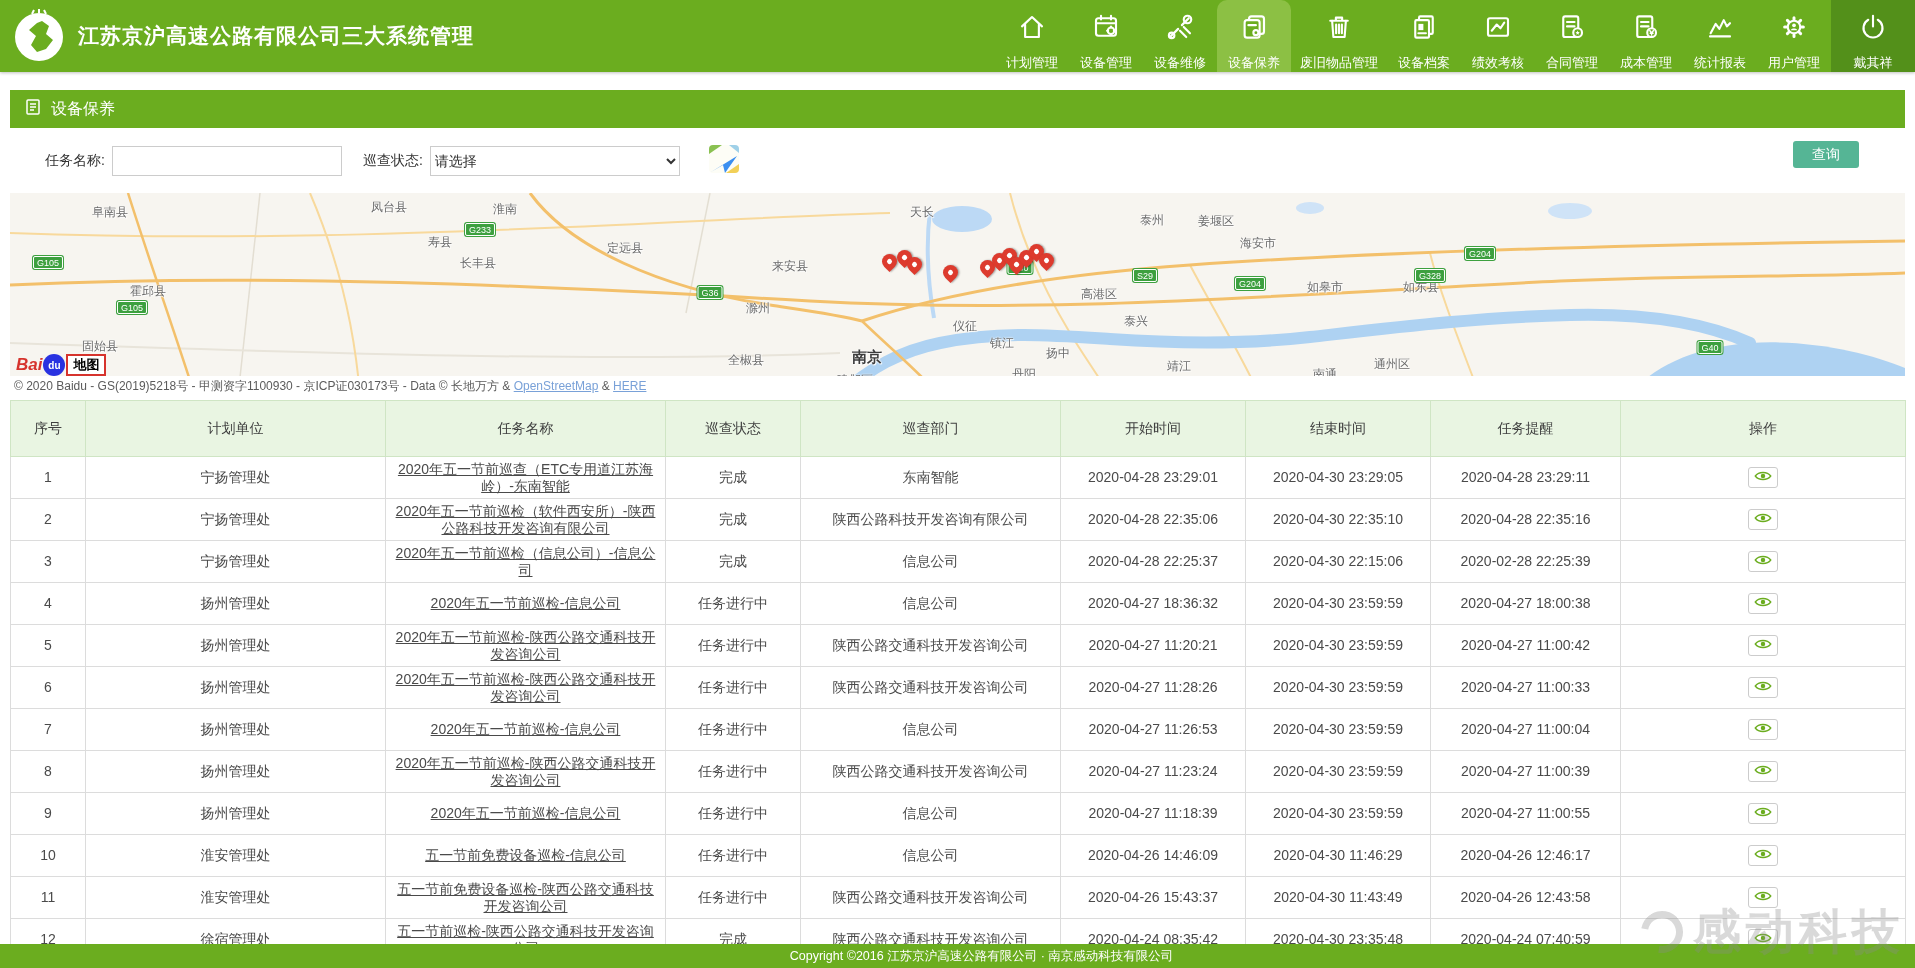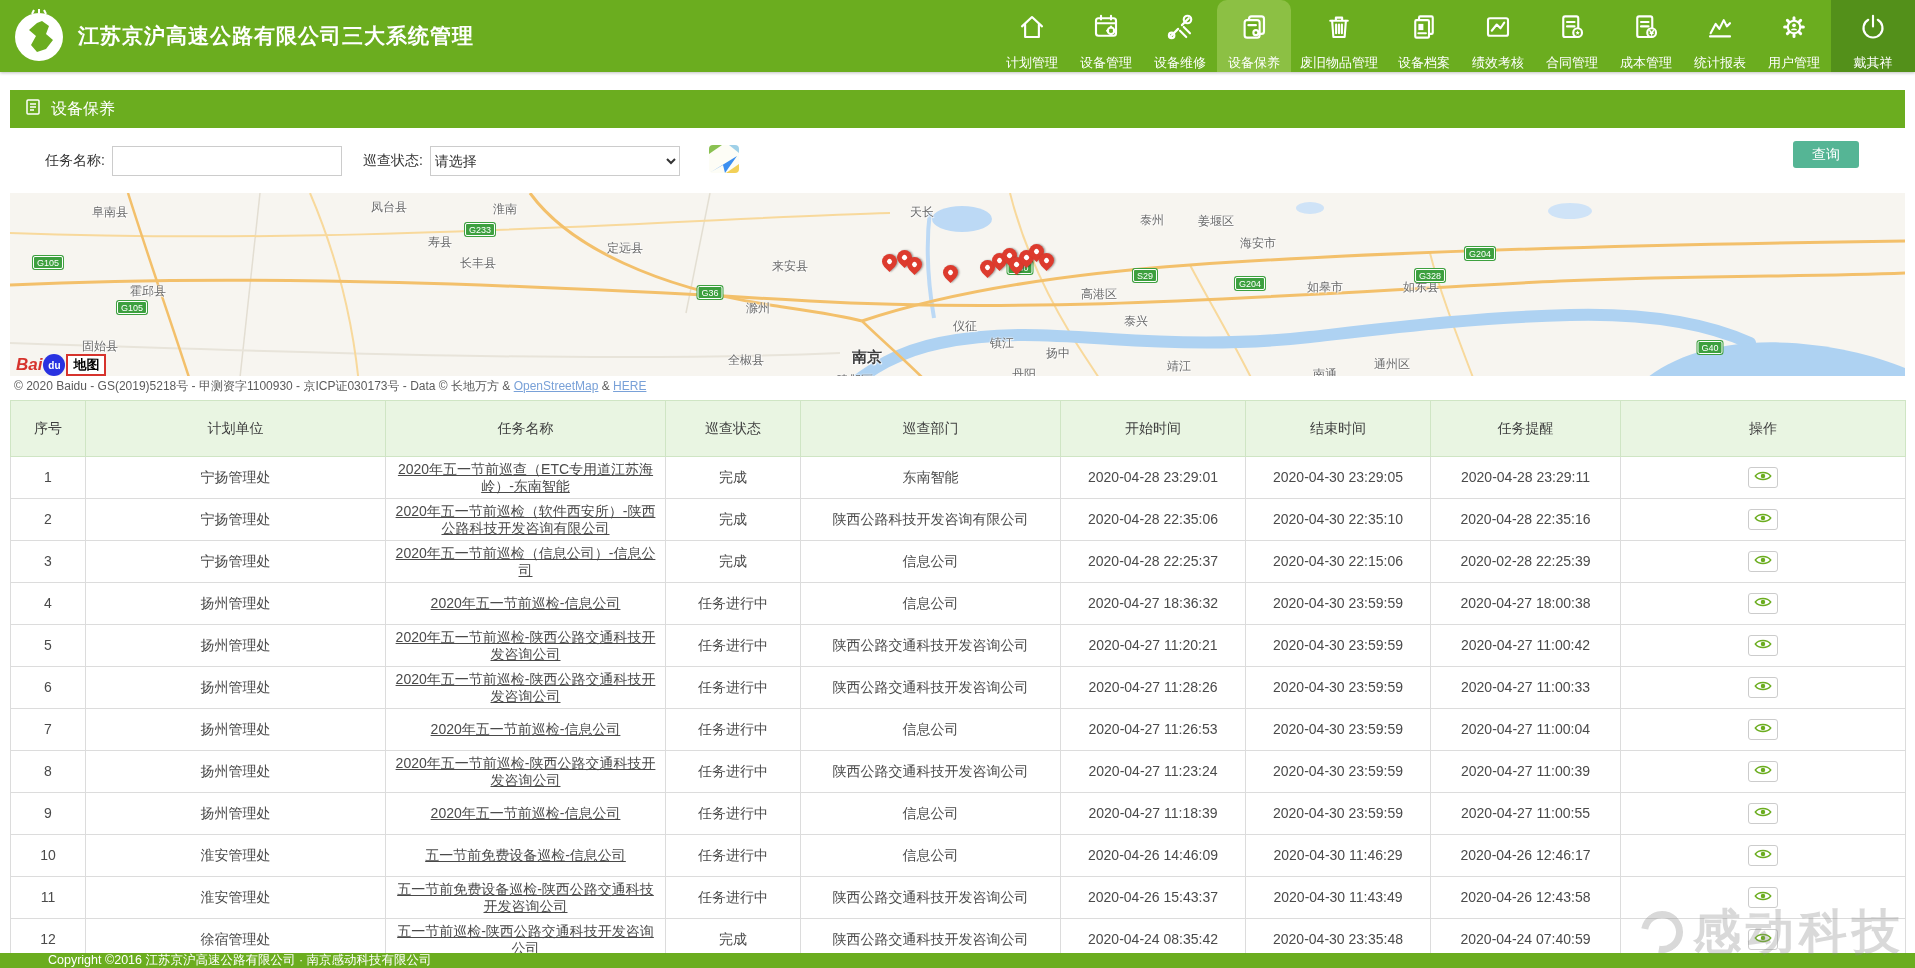--- a/index.html
+++ b/index.html
@@ -70,23 +70,23 @@
   .grid th { background:var(--thead-bg,#e9f5e2); border:1px solid #cfe5c4; height:56px;
     font-weight:normal; color:#3f3f3f; }
   .grid td { border:1px solid #dcdcdc; height:42px; text-align:center; padding:1px 8px;
     line-height:17px; }
   .grid a.task { color:#4a4a4a; text-decoration:underline; }
   .view-btn { width:30px; height:21px; background:#fff; border:1px solid #ccc;
     border-radius:3px; cursor:pointer; display:inline-flex; align-items:center;
     justify-content:center; padding:0; }
 
   
-  .footer { position:fixed; left:0; right:0; bottom:0; height:15px;
+  .footer { position:fixed; left:0; right:0; bottom:0; height:24px;
     background:var(--green,#6bad1f); color:#fff; display:flex; align-items:center;
-    justify-content:flex-start; font-size:12.5px; z-index:30;padding-left:48px; }
+    justify-content:center; font-size:12.5px; z-index:30;padding-left:48px; }
   .watermark { position:fixed; right:10px; bottom:4px; z-index:31; display:flex;
     align-items:center; gap:10px; color:rgba(140,140,140,.33); font-size:48px;
     font-weight:bold; letter-spacing:5px; pointer-events:none; }
   .watermark .ring { width:42px; height:42px; border:7px solid rgba(140,140,140,.33);
     border-left-color:transparent; border-radius:50%; transform:rotate(-35deg); }
 </style>
 </head>
 <body>
 
 <div class="header">

